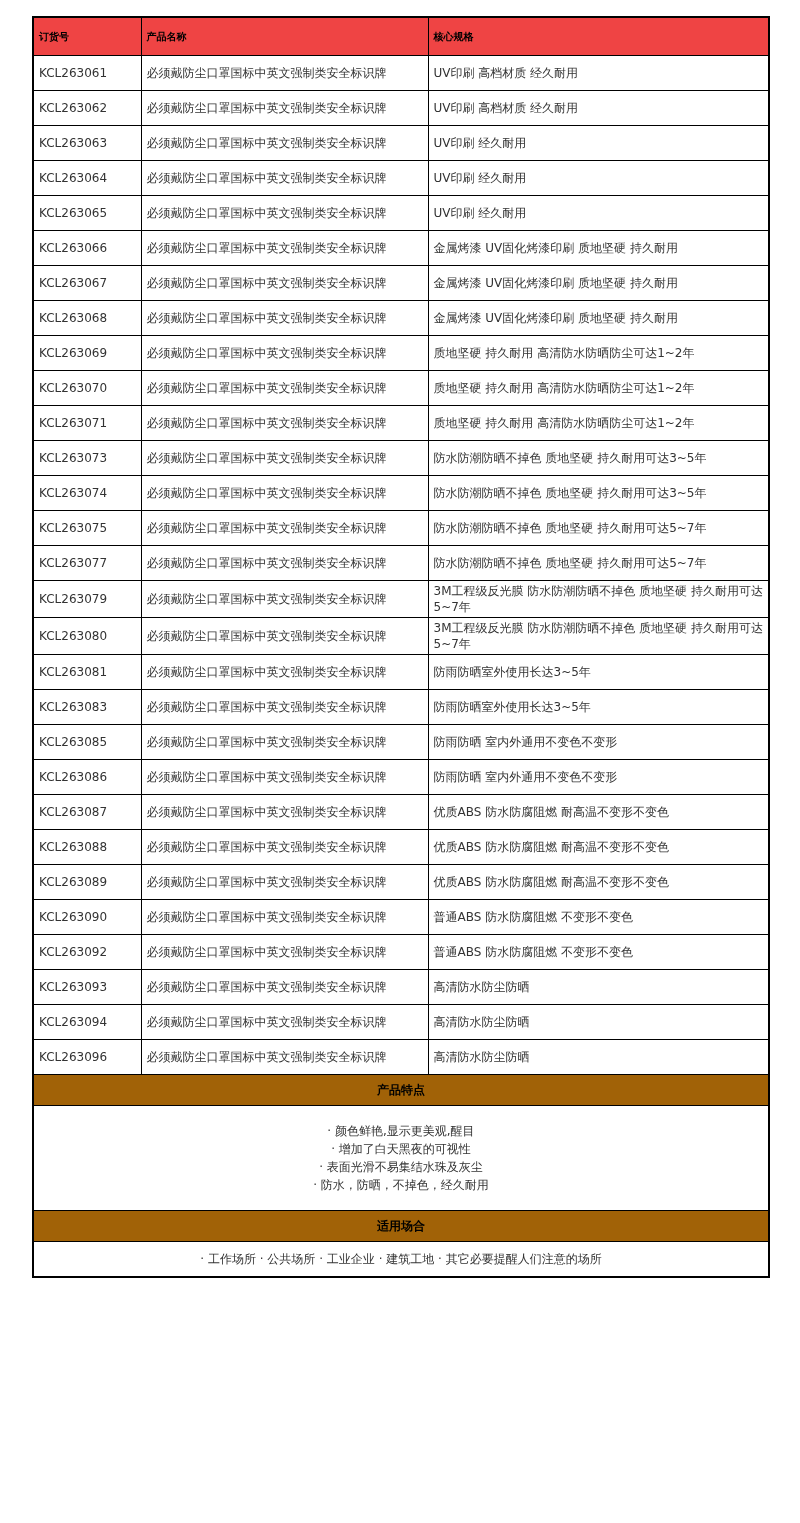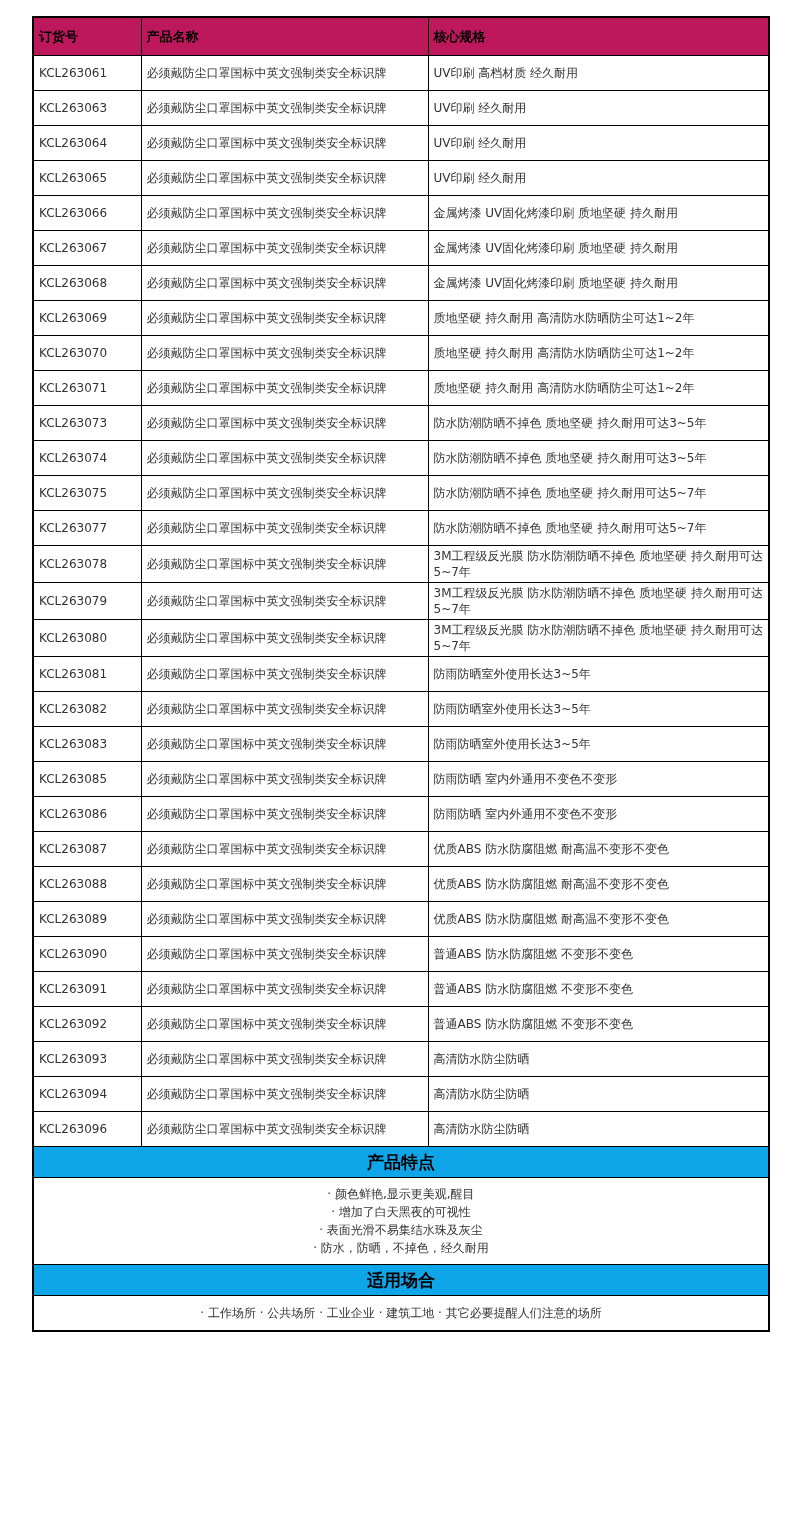--- a/index.html
+++ b/index.html
@@ -27,42 +27,42 @@
     border: 1px solid #000;
     font-size: 12px;
     color: #333333;
     padding: 2px 5px;
     vertical-align: middle;
     text-align: left;
     line-height: 16px;
     word-break: break-all;
   }
   .spec-table th {
-    background: #be185d;
+    background: #ef4444;
     font-weight: bold;
     color: #000000;
     height: 33px;
-    font-size: 13px;
+    font-size: 10px;
   }
   .spec-table tbody td.data-cell {
     height: 30px;
     background: #ffffff;
   }
   .spec-table td.band {
-    background: #0ea5e9;
+    background: #a16207;
     text-align: center;
     font-weight: bold;
     color: #000000;
     height: 26px;
-    font-size: 17px;
+    font-size: 12px;
   }
   .spec-table td.center-cell {
     text-align: center;
     background: #ffffff;
-    padding: 7px 4px;
+    padding: 16px 4px;
   }
   .center-cell .feature-line {
     line-height: 18px;
   }
   .spec-table td.scenario-cell {
     text-align: center;
     background: #ffffff;
     height: 30px;
   }
   col.c1 { width: 108px; }
@@ -86,20 +86,25 @@
         <th>核心规格</th>
       </tr>
     </thead>
     <tbody>
         <tr>
           <td class="data-cell">KCL263061</td>
           <td class="data-cell">必须戴防尘口罩国标中英文强制类安全标识牌</td>
           <td class="data-cell">UV印刷 高档材质 经久耐用</td>
         </tr>
         <tr>
+          <td class="data-cell">KCL263062</td>
+          <td class="data-cell">必须戴防尘口罩国标中英文强制类安全标识牌</td>
+          <td class="data-cell">UV印刷 高档材质 经久耐用</td>
+        </tr>
+        <tr>
           <td class="data-cell">KCL263063</td>
           <td class="data-cell">必须戴防尘口罩国标中英文强制类安全标识牌</td>
           <td class="data-cell">UV印刷 经久耐用</td>
         </tr>
         <tr>
           <td class="data-cell">KCL263064</td>
           <td class="data-cell">必须戴防尘口罩国标中英文强制类安全标识牌</td>
           <td class="data-cell">UV印刷 经久耐用</td>
         </tr>
         <tr>
@@ -151,50 +156,40 @@
           <td class="data-cell">KCL263075</td>
           <td class="data-cell">必须戴防尘口罩国标中英文强制类安全标识牌</td>
           <td class="data-cell">防水防潮防晒不掉色 质地坚硬 持久耐用可达5~7年</td>
         </tr>
         <tr>
           <td class="data-cell">KCL263077</td>
           <td class="data-cell">必须戴防尘口罩国标中英文强制类安全标识牌</td>
           <td class="data-cell">防水防潮防晒不掉色 质地坚硬 持久耐用可达5~7年</td>
         </tr>
         <tr>
-          <td class="data-cell">KCL263078</td>
+          <td class="data-cell">KCL263079</td>
           <td class="data-cell">必须戴防尘口罩国标中英文强制类安全标识牌</td>
           <td class="data-cell">3M工程级反光膜 防水防潮防晒不掉色 质地坚硬 持久耐用可达5~7年</td>
         </tr>
         <tr>
-          <td class="data-cell">KCL263079</td>
+          <td class="data-cell">KCL263080</td>
           <td class="data-cell">必须戴防尘口罩国标中英文强制类安全标识牌</td>
           <td class="data-cell">3M工程级反光膜 防水防潮防晒不掉色 质地坚硬 持久耐用可达5~7年</td>
         </tr>
         <tr>
-          <td class="data-cell">KCL263080</td>
-          <td class="data-cell">必须戴防尘口罩国标中英文强制类安全标识牌</td>
-          <td class="data-cell">3M工程级反光膜 防水防潮防晒不掉色 质地坚硬 持久耐用可达5~7年</td>
-        </tr>
-        <tr>
           <td class="data-cell">KCL263081</td>
           <td class="data-cell">必须戴防尘口罩国标中英文强制类安全标识牌</td>
           <td class="data-cell">防雨防晒室外使用长达3~5年</td>
         </tr>
         <tr>
-          <td class="data-cell">KCL263082</td>
+          <td class="data-cell">KCL263083</td>
           <td class="data-cell">必须戴防尘口罩国标中英文强制类安全标识牌</td>
           <td class="data-cell">防雨防晒室外使用长达3~5年</td>
         </tr>
         <tr>
-          <td class="data-cell">KCL263083</td>
-          <td class="data-cell">必须戴防尘口罩国标中英文强制类安全标识牌</td>
-          <td class="data-cell">防雨防晒室外使用长达3~5年</td>
-        </tr>
-        <tr>
           <td class="data-cell">KCL263085</td>
           <td class="data-cell">必须戴防尘口罩国标中英文强制类安全标识牌</td>
           <td class="data-cell">防雨防晒 室内外通用不变色不变形</td>
         </tr>
         <tr>
           <td class="data-cell">KCL263086</td>
           <td class="data-cell">必须戴防尘口罩国标中英文强制类安全标识牌</td>
           <td class="data-cell">防雨防晒 室内外通用不变色不变形</td>
         </tr>
         <tr>
@@ -207,25 +202,20 @@
           <td class="data-cell">必须戴防尘口罩国标中英文强制类安全标识牌</td>
           <td class="data-cell">优质ABS 防水防腐阻燃 耐高温不变形不变色</td>
         </tr>
         <tr>
           <td class="data-cell">KCL263089</td>
           <td class="data-cell">必须戴防尘口罩国标中英文强制类安全标识牌</td>
           <td class="data-cell">优质ABS 防水防腐阻燃 耐高温不变形不变色</td>
         </tr>
         <tr>
           <td class="data-cell">KCL263090</td>
-          <td class="data-cell">必须戴防尘口罩国标中英文强制类安全标识牌</td>
-          <td class="data-cell">普通ABS 防水防腐阻燃 不变形不变色</td>
-        </tr>
-        <tr>
-          <td class="data-cell">KCL263091</td>
           <td class="data-cell">必须戴防尘口罩国标中英文强制类安全标识牌</td>
           <td class="data-cell">普通ABS 防水防腐阻燃 不变形不变色</td>
         </tr>
         <tr>
           <td class="data-cell">KCL263092</td>
           <td class="data-cell">必须戴防尘口罩国标中英文强制类安全标识牌</td>
           <td class="data-cell">普通ABS 防水防腐阻燃 不变形不变色</td>
         </tr>
         <tr>
           <td class="data-cell">KCL263093</td>

